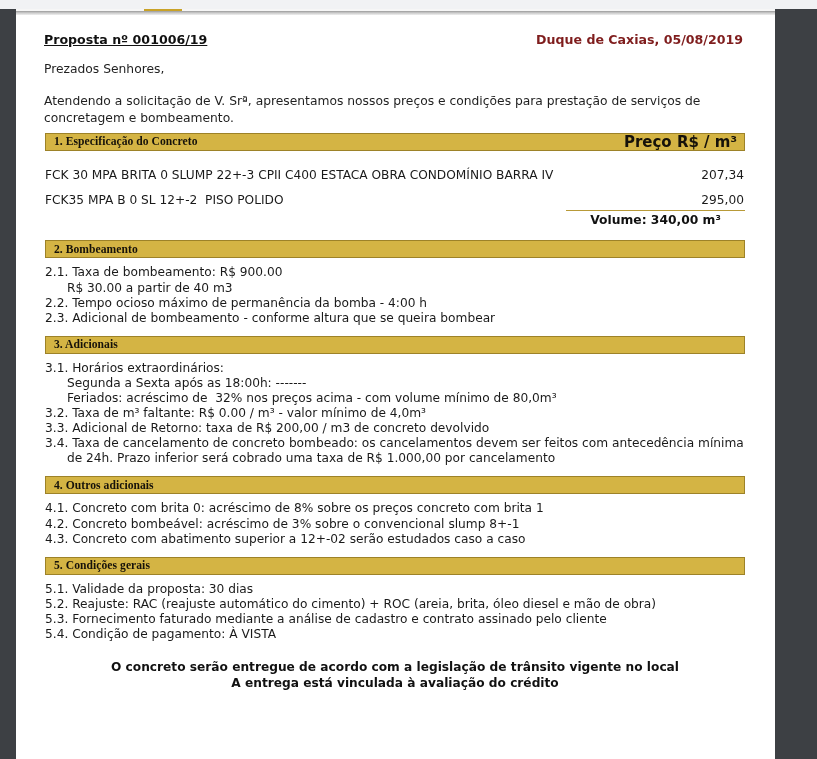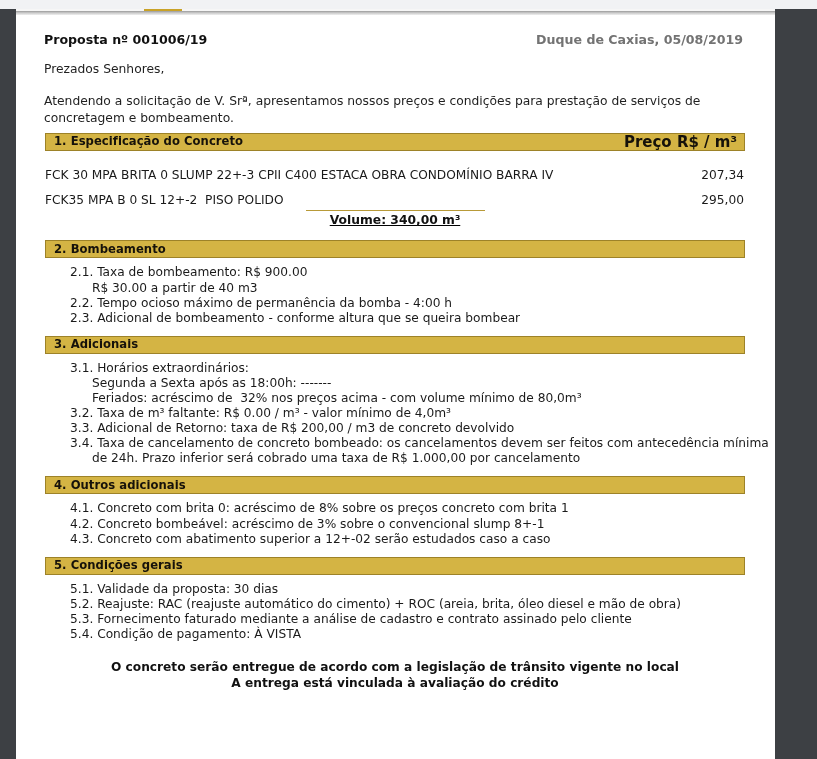--- a/index.html
+++ b/index.html
@@ -66,22 +66,22 @@
 
   
   .hdr {
     position: relative;
     margin: 0 0 0 0;
     padding: 17px 30px 0 28px;
     display: flex;
     justify-content: space-between;
     align-items: flex-start;
   }
-  .hdr-left { font-size: 12.6px; font-weight: bold; color: #111; }
-  .hdr-right { font-size: 12.6px; font-weight: bold; color: #737373; padding-right: 2px;}
+  .hdr-left { font-size: 12.6px; font-weight: bold; color: #111; text-decoration: underline; }
+  .hdr-right { font-size: 12.6px; font-weight: bold; color: #7f1d1d; padding-right: 2px;}
 
   .client-block {
     padding: 16px 28px 0 28px;
     position: relative;
   }
   .client-line {
     font-size: 12.6px;
     font-weight: bold;
     color: #111;
     line-height: 16.2px;
@@ -123,58 +123,57 @@
     align-items: center;
     justify-content: space-between;
     padding: 0 7px 0 8px;
   }
   .sec-bar-title {
     font-size: 11.6px;
     font-weight: bold;
     color: #16120a;
     letter-spacing: 0.05px;
     line-height: 1;
+    font-family: Liberation Serif, serif;
   }
   .sec-bar-right {
     font-size: 15px;
     font-weight: bold;
     color: #16120a;
     line-height: 1;
   }
 
   
   .sec-body {
     padding: 7px 30px 6px 29px;
   }
   .line {
     font-size: 12.2px;
     color: #1a1a1a;
     line-height: 15.1px;
     white-space: pre;
-    margin-left: 25px;
   }
   .indent-1 { padding-left: 22px; }
 
   
   .spec-row {
     display: flex;
     justify-content: space-between;
     align-items: baseline;
     font-size: 12.2px;
     color: #1a1a1a;
     line-height: 15.2px;
   }
   .spec-desc { white-space: pre; margin-top: 10px; }
   .spec-price { white-space: pre; padding-right: 1px; }
 
   .vol-wrap {
     margin-top: 2px;
     display: flex;
-    justify-content: center;
-    text-decoration: underline;
+    justify-content: flex-end;
   }
   .vol-box {
     width: 179px;
     border-top: 1.5px solid #b89a38;
     padding-top: 2px;
     text-align: center;
     font-size: 12.3px;
     font-weight: bold;
     color: #111;
   }

